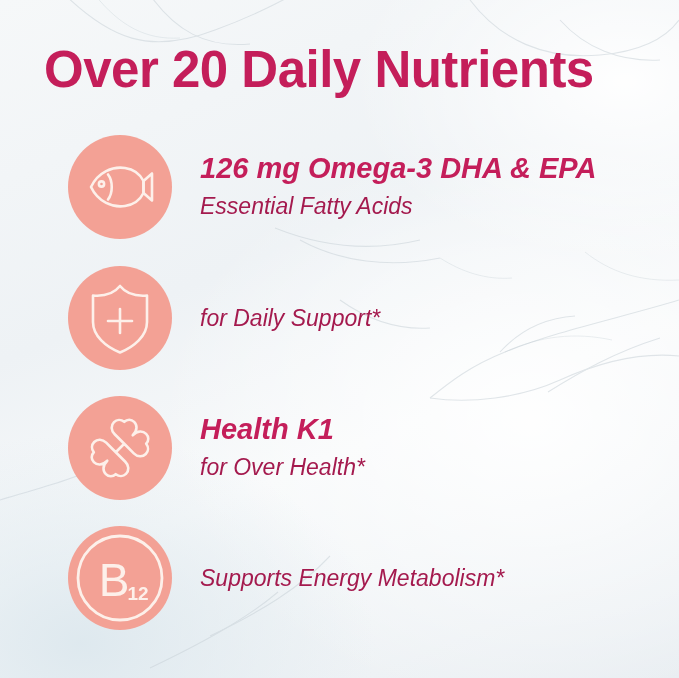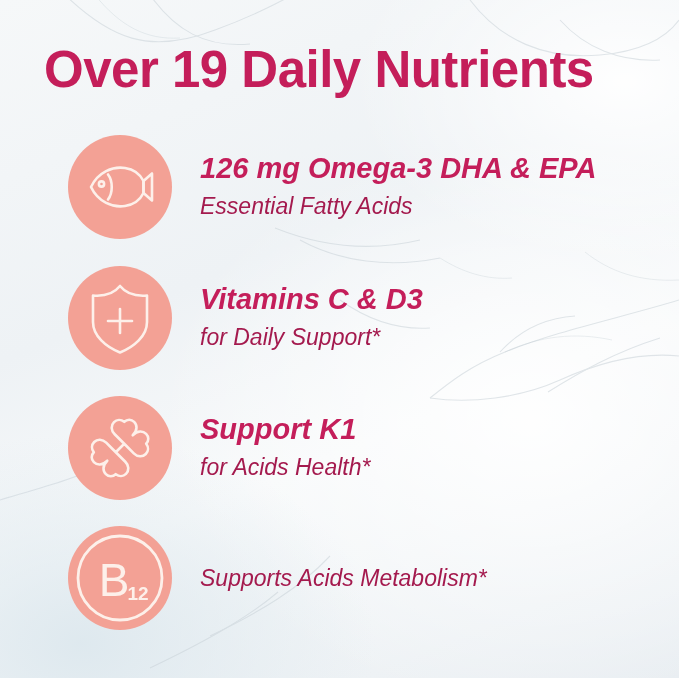--- a/index.html
+++ b/index.html
@@ -124,21 +124,21 @@
       </g>
       <g stroke="#b8c4cc" stroke-width="0.7" fill="none" opacity="0.4">
         <path d="M 505 352 C 540 336, 575 332, 612 340"></path>
         <path d="M 585 252 C 610 272, 640 282, 679 280"></path>
         <path d="M 95 -5 C 120 26, 146 40, 180 38"></path>
         <path d="M 440 258 C 462 272, 486 280, 512 278"></path>
       </g>
     </svg>
   </div>
 
-  <div class="title">Over 19 Daily Nutrients</div>
+  <div class="title">Over 20 Daily Nutrients</div>
 
   <div class="rows">
 
     <div class="row row-0">
       <div class="icon-circle">
         <span>
           <svg width="78" height="78" viewBox="0 0 78 78" fill="none" stroke="#fdf0ea" stroke-width="2.6" stroke-linecap="round" stroke-linejoin="round">
             <path d="M10 39 C 17 24, 32 18, 44 20 C 54 21.5, 60 28, 62.5 33 L 62.5 45 C 60 50, 54 56.5, 44 58 C 32 60, 17 54, 10 39 Z"></path>
             <path d="M62.5 33 L 71 25.5 L 71 52.5 L 62.5 45 Z"></path>
             <path d="M27 26.5 C 32 33, 32 45, 27 51.5"></path>
@@ -156,21 +156,20 @@
       <div class="icon-circle">
         <span>
           <svg width="72" height="76" viewBox="0 0 72 76" fill="none" stroke="#fdf0ea" stroke-width="2.6" stroke-linecap="round" stroke-linejoin="round">
             <path d="M36 6 C 30 13.5, 21 16.5, 9 15.5 L 9 42 C 9 56, 22 67, 36 72.5 C 50 67, 63 56, 63 42 L 63 15.5 C 51 16.5, 42 13.5, 36 6 Z"></path>
             <path d="M36 29 L 36 53"></path>
             <path d="M24 41 L 48 41"></path>
           </svg>
         </span>
       </div>
       <div class="row-text">
-        <div class="line-primary">Vitamins C &amp; D3</div>
         <div class="line-secondary">for Daily Support*</div>
       </div>
     </div>
 
     <div class="row row-2">
       <div class="icon-circle">
         <span>
           <svg width="76" height="76" viewBox="0 0 76 76" fill="none" stroke="#fdf0ea" stroke-width="2.6" stroke-linecap="round" stroke-linejoin="round">
             <g transform="rotate(-45 38 38)">
               <path d="M20 38
@@ -194,34 +193,34 @@
                        L 32 51.5
                        C 32 57, 28.5 60.5, 24 60.5
                        C 20 60.5, 17 57.5, 16.5 53.5
                        C 12.5 53.5, 9.5 50.5, 9.5 46.5
                        C 9.5 42, 13 38, 20 38 Z"></path>
             </g>
           </svg>
         </span>
       </div>
       <div class="row-text">
-        <div class="line-primary">Support K1</div>
-        <div class="line-secondary">for Acids Health*</div>
+        <div class="line-primary">Health K1</div>
+        <div class="line-secondary">for Over Health*</div>
       </div>
     </div>
 
     <div class="row row-3">
       <div class="icon-circle">
         <span>
           <svg width="92" height="92" viewBox="0 0 92 92" fill="none">
             <circle cx="46" cy="46" r="42" fill="none" stroke="#fdf0ea" stroke-width="2.8"></circle>
             <text x="40" y="64" text-anchor="middle" font-family="Liberation Sans, sans-serif" font-size="46" font-weight="normal" fill="#fdf0ea">B</text>
             <text x="64" y="68" text-anchor="middle" font-family="Liberation Sans, sans-serif" font-size="19" font-weight="bold" fill="#fdf0ea">12</text>
           </svg>
         </span>
       </div>
       <div class="row-text">
-        <div class="line-secondary">Supports Acids Metabolism*</div>
+        <div class="line-secondary">Supports Energy Metabolism*</div>
       </div>
     </div>
 
   </div>
 </div>
 
 </body></html>

